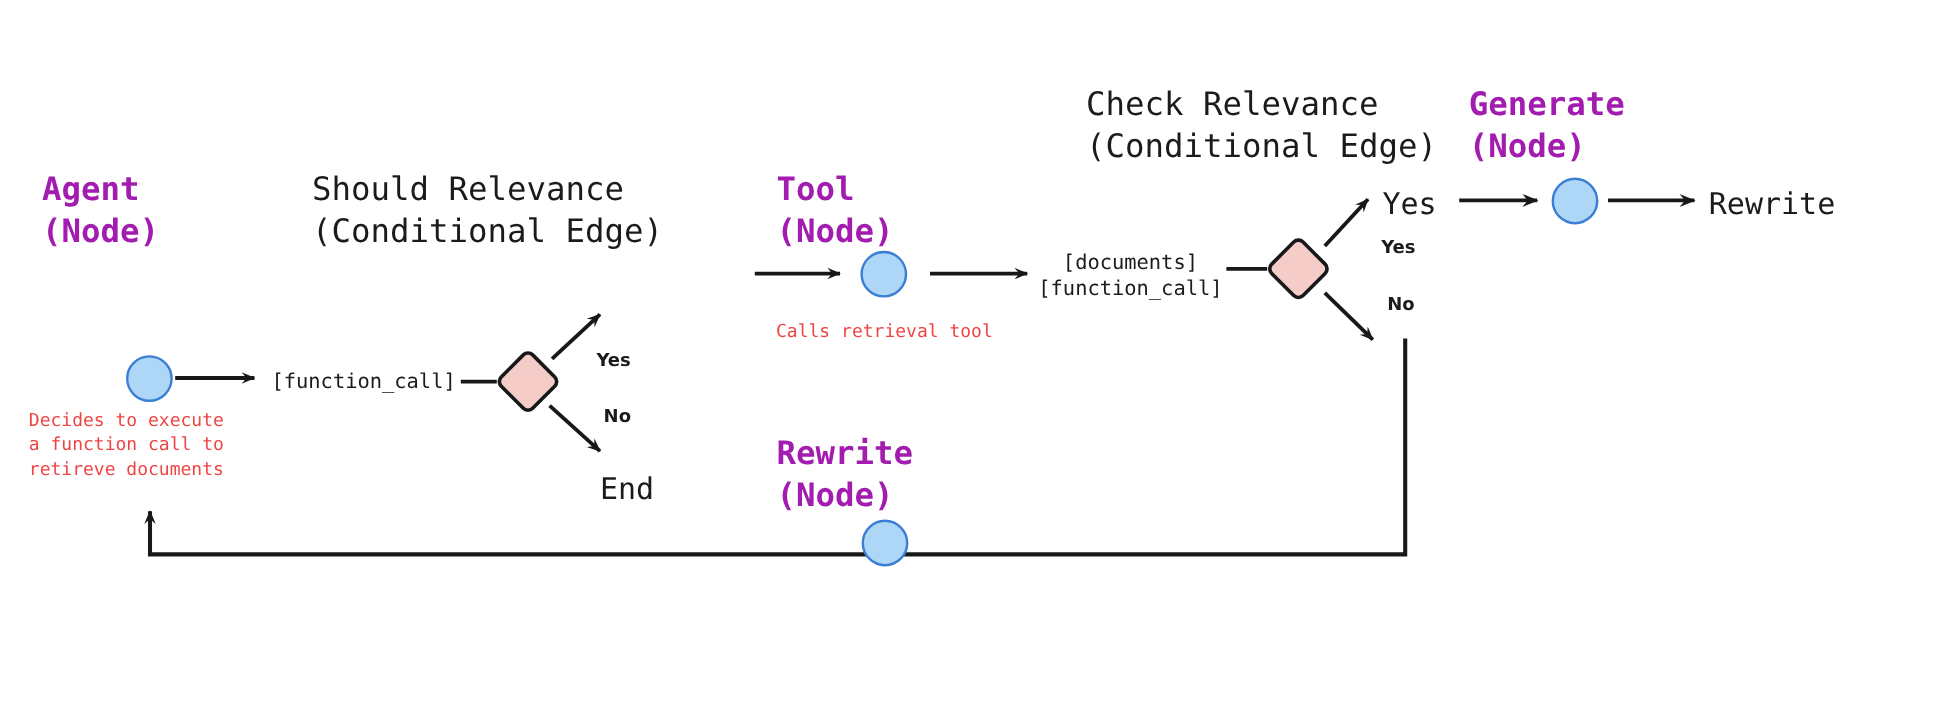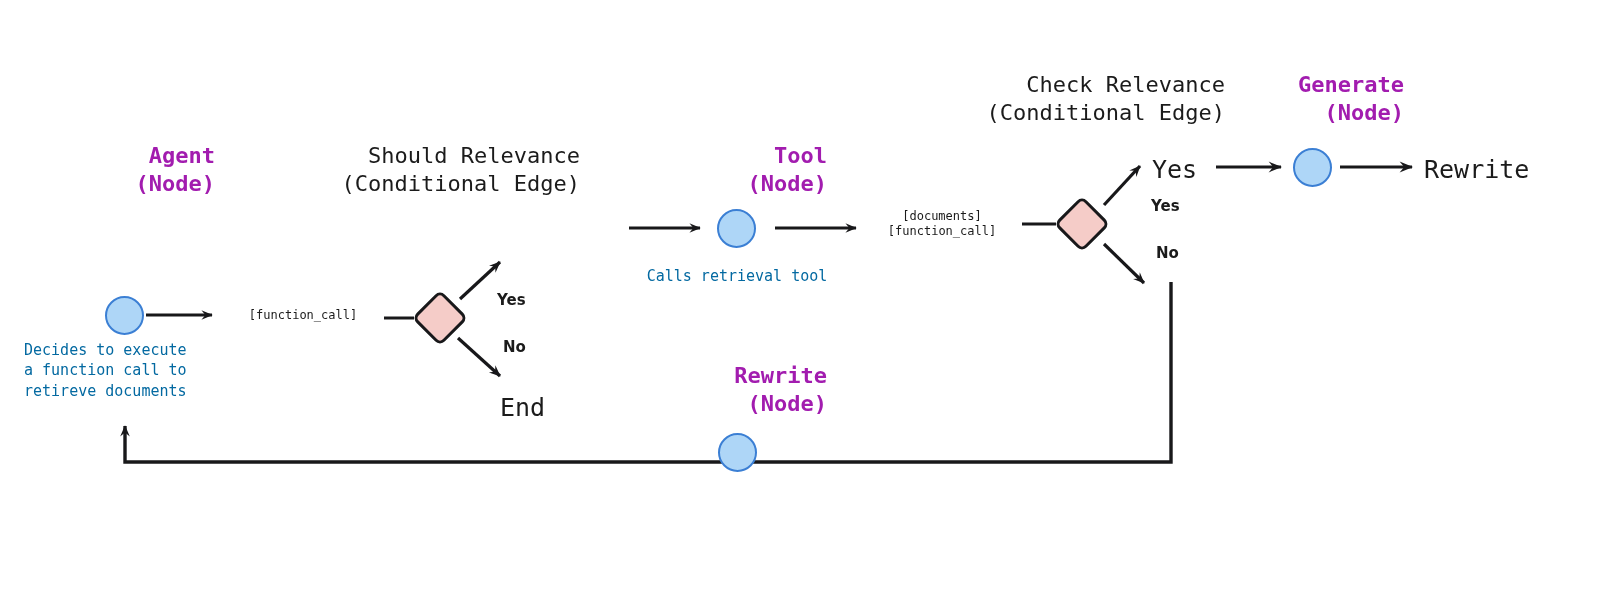--- a/index.html
+++ b/index.html
@@ -26,46 +26,46 @@
   }
   .lbl {
     position: absolute;
     white-space: pre;
     color: #1b1b1b;
     font-family: "DejaVu Sans Mono", monospace;
     line-height: 1.28;
   }
   
   .title {
-    font-size: 22px;
-    text-align: right;
+    font-size: 27px;
+    text-align: left;
     font-weight: 400;
   }
   .title.node {
     color: #a21caf;
     font-weight: 700;
   }
   .title.cond {
     color: #1b1b1b;
   }
   
   .route {
     font-size: 25px;
     color: #1b1b1b;
   }
   
   .payload {
-    font-size: 12px;
+    font-size: 17px;
     color: #1b1b1b;
     text-align: center;
   }
   
   .caption {
     font-size: 15px;
-    color: #0369a1;
+    color: #ef4444;
     text-align: center;
     line-height: 1.35;
   }
   
   .branch {
     font-family: "DejaVu Sans", sans-serif;
     font-size: 15px;
     color: #1b1b1b;
     font-weight: 600;
   }

